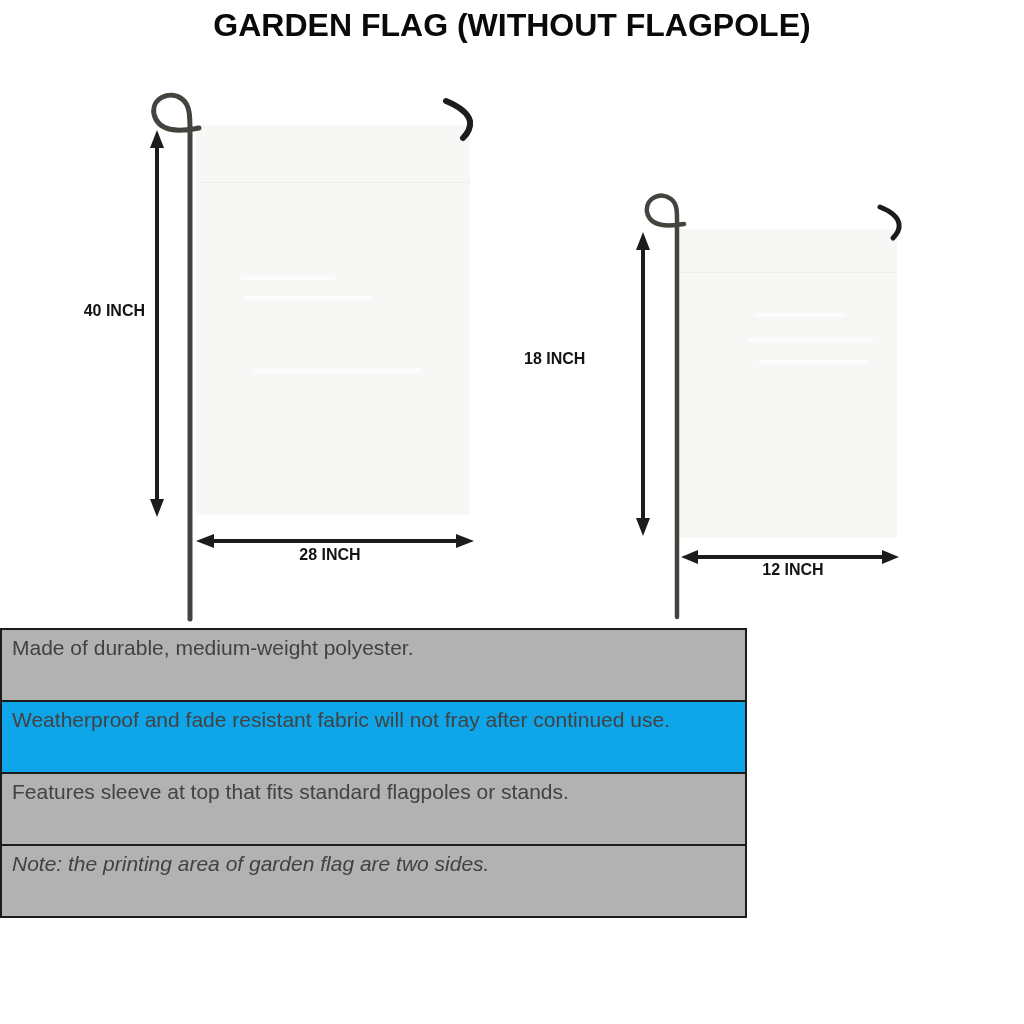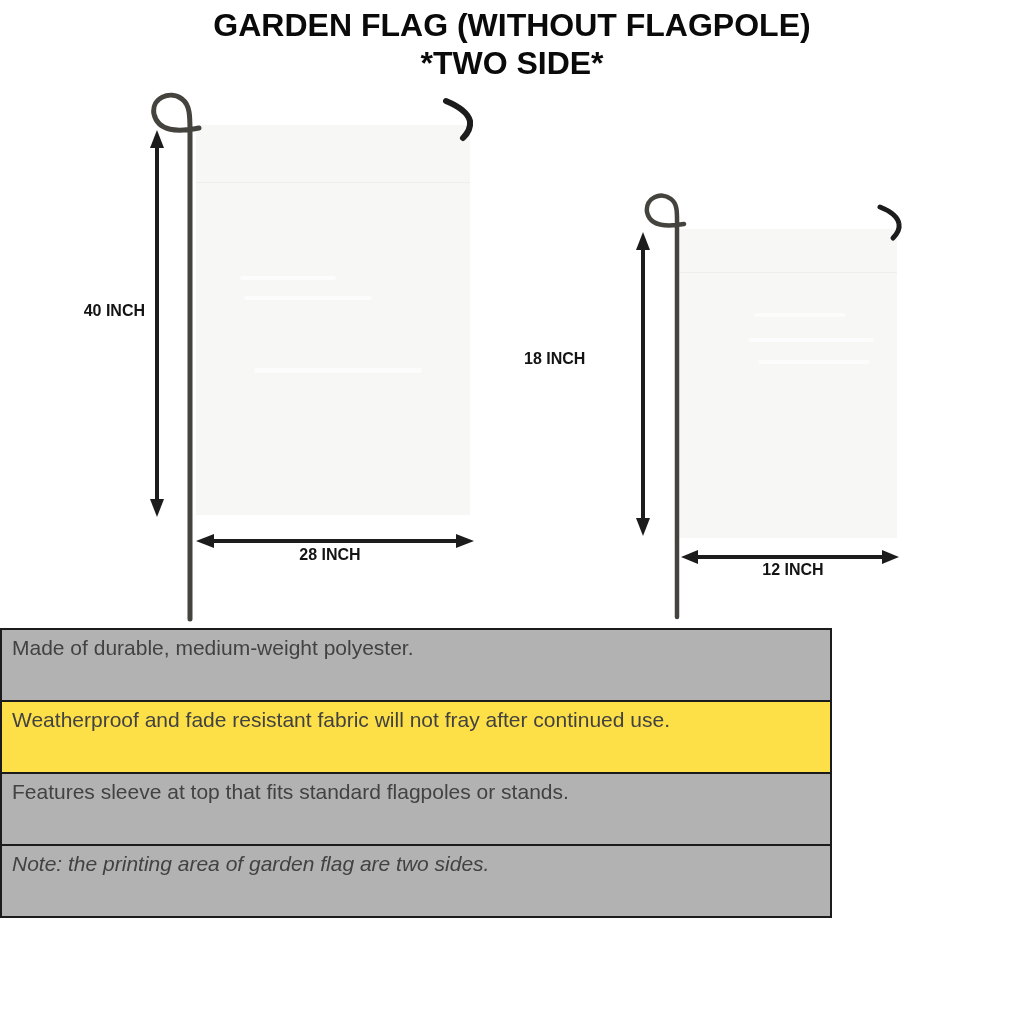--- a/index.html
+++ b/index.html
@@ -65,44 +65,43 @@
   }
   .lbl-40 { left: 30px;  top: 302px; width: 115px; text-align: right; }
   .lbl-28 { left: 230px; top: 546px; width: 200px; text-align: center; }
   .lbl-18 { left: 524px; top: 350px; width: 113px; text-align: left; }
   .lbl-12 { left: 693px; top: 561px; width: 200px; text-align: center; }
 
   
   .features {
     position: absolute;
     left: 0; top: 628px;
-    width: 832px; height: 290px;
+    width: 747px; height: 290px;
     border: 2px solid var(--table-border);
     display: flex;
     flex-direction: column;
   }
   .feature-row {
     flex: 1;
     padding: 6px 10px 0 10px;
     font-size: 21px;
     color: var(--table-text);
     border-bottom: 2px solid var(--table-border);
-    background: #fde047;
+    background: #0ea5e9;
   }
   .feature-row:last-child { border-bottom: none; font-style: italic; }
   .feature-row.shaded { background: var(--row-shade); }
 </style>
 </head>
 <body>
 
 <div class="canvas">
 
   <div class="title">
     <div class="line1">GARDEN FLAG (WITHOUT FLAGPOLE)</div>
-    <div class="line2">*TWO SIDE*</div>
   </div>
 
   <div class="flag flag-large">
     <div class="sleeve"></div>
     <div class="streak" style="left:44px; top:151px; width:96px;  height:4px;"></div>
     <div class="streak" style="left:48px; top:171px; width:128px; height:4px;"></div>
     <div class="streak" style="left:58px; top:243px; width:168px; height:5px;"></div>
   </div>
 
   <div class="flag flag-small">

